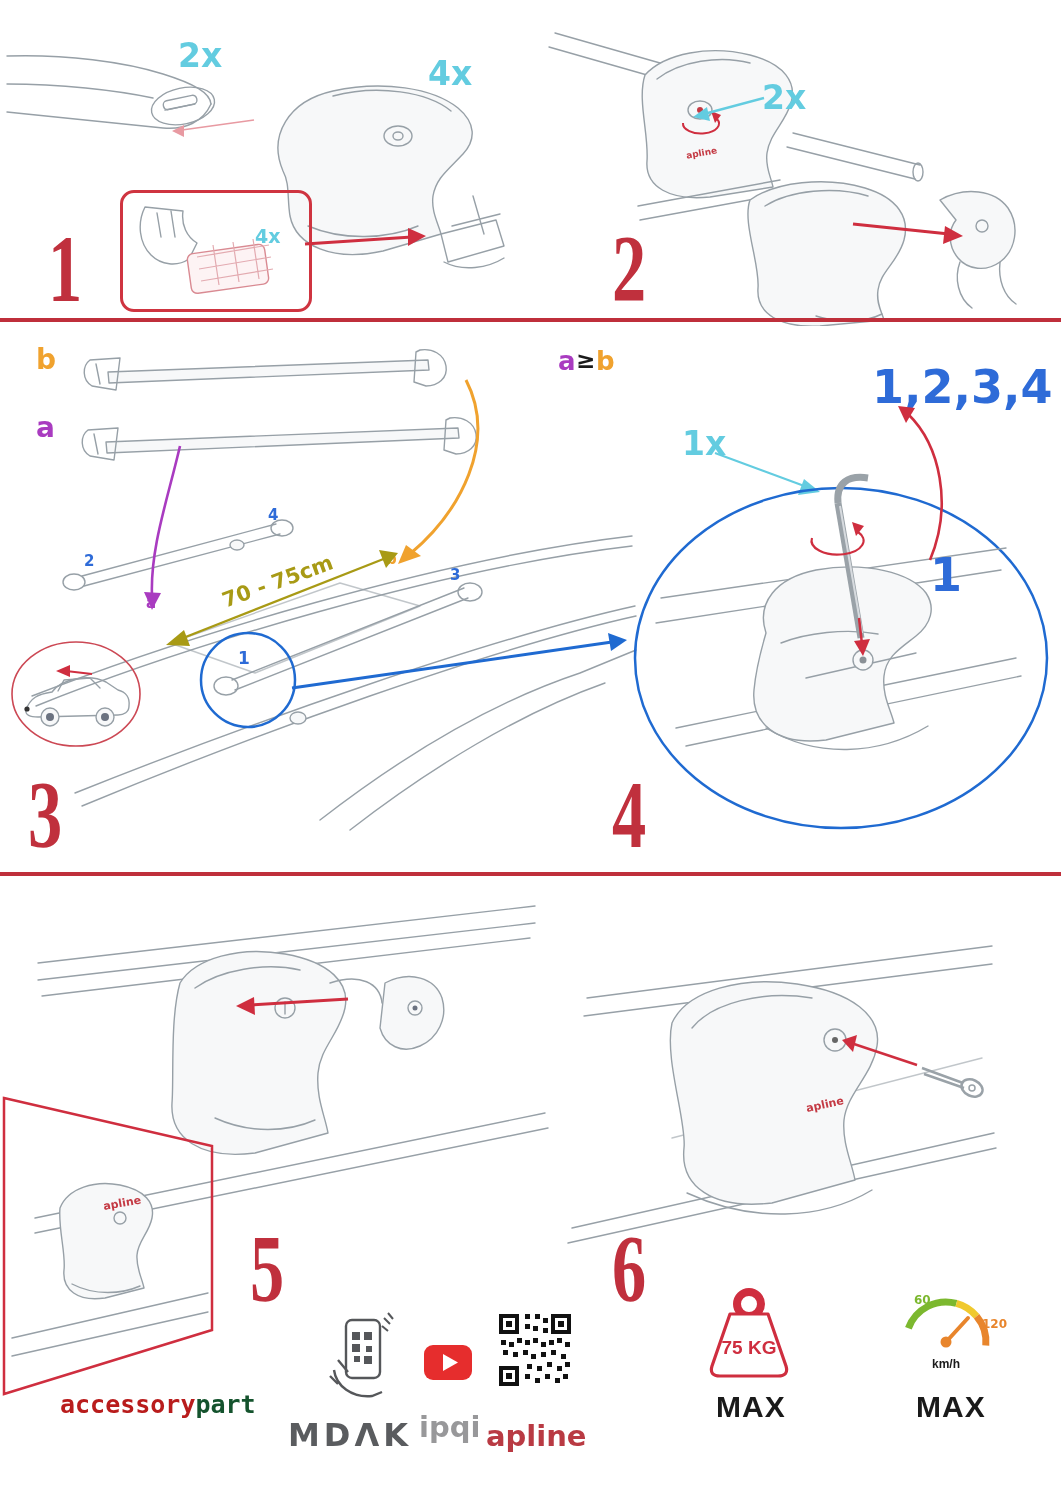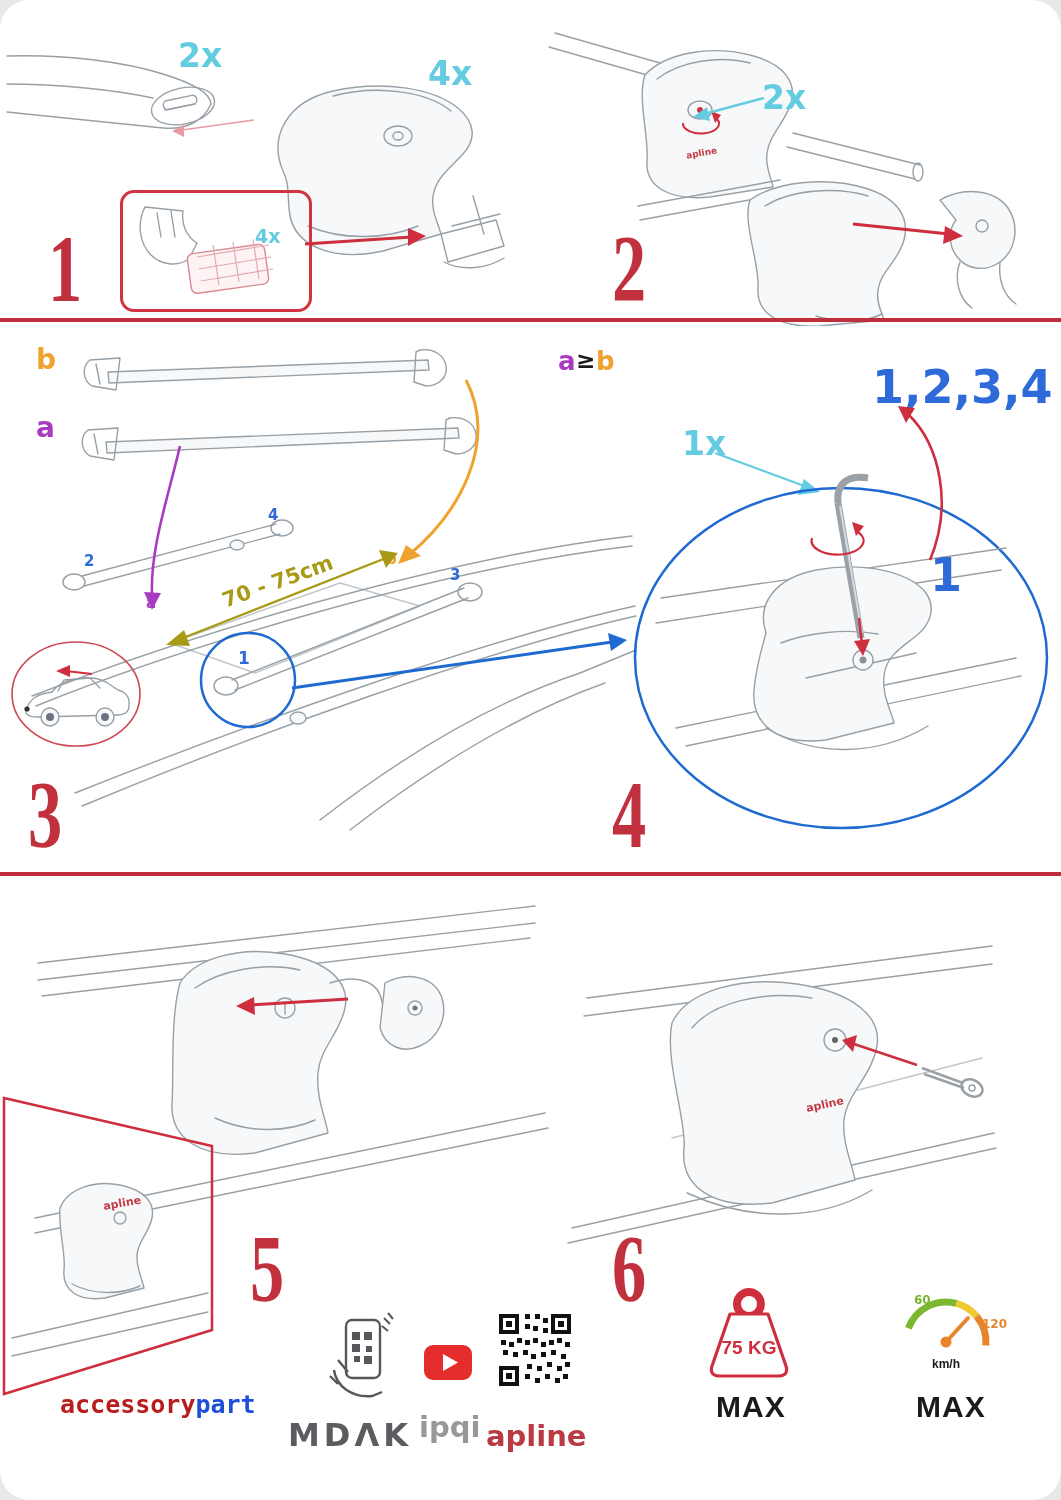--- a/index.html
+++ b/index.html
@@ -1,35 +1,35 @@
 <!DOCTYPE html>
 <html><head>
 <meta charset="utf-8">
 <style>
   html,body{margin:0;padding:0;background:#e8e8e8;}
   .page{position:relative;width:1061px;height:1500px;background:#ffffff;overflow:hidden;
-        font-family:"Liberation Sans",sans-serif;margin:0 auto;border-radius:29px;}
+        font-family:"Liberation Sans",sans-serif;margin:0 auto;}
   .abs{position:absolute;}
   svg{display:block;}
   .stepnum{position:absolute;font-family:"Liberation Serif",serif;font-weight:700;font-size:95px;
            line-height:1;color:#c0303d;transform:scaleX(.72);transform-origin:left bottom;}
   .qty{position:absolute;font-family:"DejaVu Sans",sans-serif;font-weight:700;font-size:33px;color:#63cce0;}
   .qty-sm{font-size:19px;}
   .lbl{position:absolute;font-family:"DejaVu Sans",sans-serif;font-weight:700;font-size:28px;line-height:1;}
   .purple{color:#a93bc0;} .orange{color:#f0a22e;}
   .posnum{position:absolute;font-family:"DejaVu Sans",sans-serif;font-weight:700;font-size:15px;color:#2e6bd8;line-height:1;}
   .seq{position:absolute;font-family:"DejaVu Sans",sans-serif;font-weight:700;font-size:46px;color:#2e6bd8;line-height:1;}
   .divider{position:absolute;left:0;width:100%;height:4px;background:#bf2f3b;}
   .zoombox{position:absolute;border:3px solid #cf3440;border-radius:14px;}
   .logo-tag{position:absolute;font-family:"DejaVu Sans",sans-serif;font-weight:700;color:#c43a44;}
   .rel{position:absolute;font-family:"DejaVu Sans",sans-serif;font-weight:700;font-size:26px;line-height:1;}
   .model{position:absolute;font-family:"Liberation Sans",sans-serif;font-weight:700;font-size:30px;
          color:#2f2f6b;letter-spacing:.5px;}
   .brand{position:absolute;font-family:"DejaVu Sans Mono",monospace;font-weight:700;font-size:25px;line-height:1;}
-  .brand .gray{color:#b91c1c;} .brand .red{color:#1d4ed8;margin-top:22px;}
+  .brand .gray{color:#b91c1c;} .brand .red{color:#14532d;margin-top:22px;}
   .mdak{position:absolute;font-family:"DejaVu Sans",sans-serif;font-weight:700;font-size:32px;
         color:#5a5c5f;letter-spacing:4px;}
   .ipqi{position:absolute;font-family:"DejaVu Sans",sans-serif;font-weight:600;font-size:29px;color:#98989a;}
   .apline{position:absolute;font-family:"DejaVu Sans",sans-serif;font-weight:700;font-size:29px;color:#b93a43;}
   .max{position:absolute;font-family:"Liberation Sans",sans-serif;font-weight:700;font-size:30px;
        color:#1a1a1a;letter-spacing:1px;text-align:center;}
   .line-art{stroke:#97a0a7;fill:none;stroke-width:1.4;stroke-linecap:round;stroke-linejoin:round;}
   .line-art-f{stroke:#97a0a7;fill:#f7f8f9;stroke-width:1.4;stroke-linecap:round;stroke-linejoin:round;}
 </style>
 </head>

